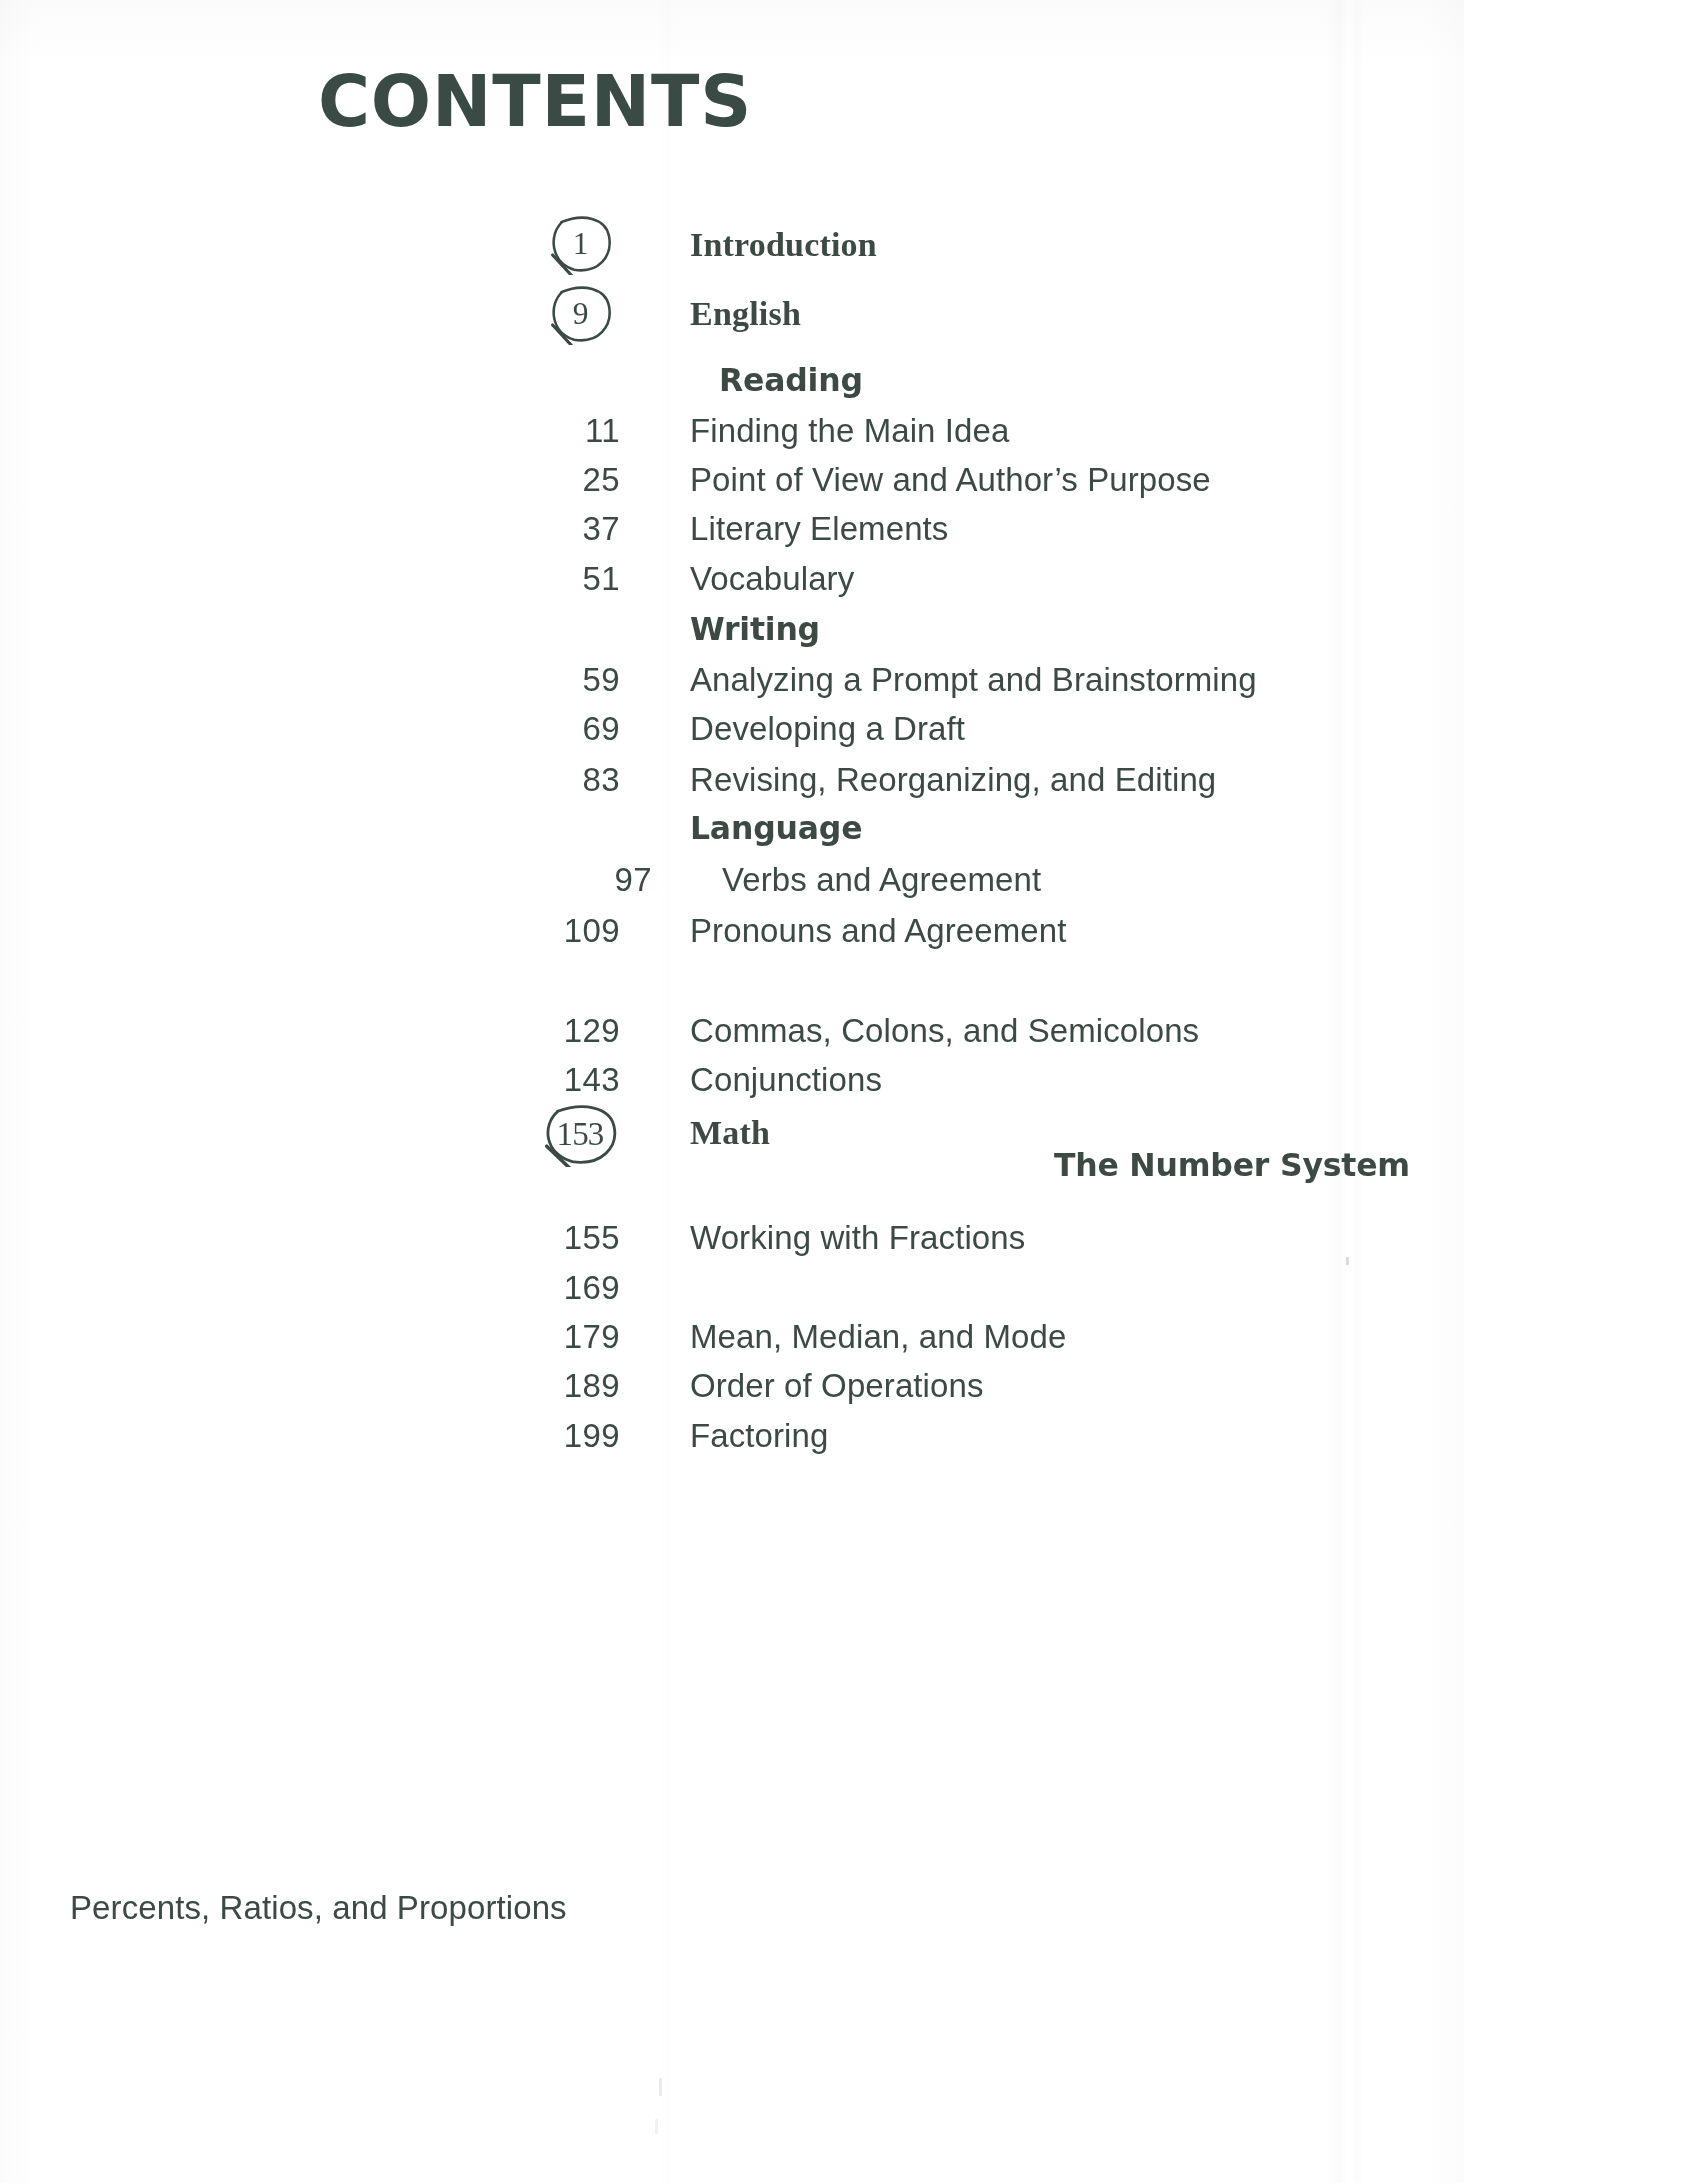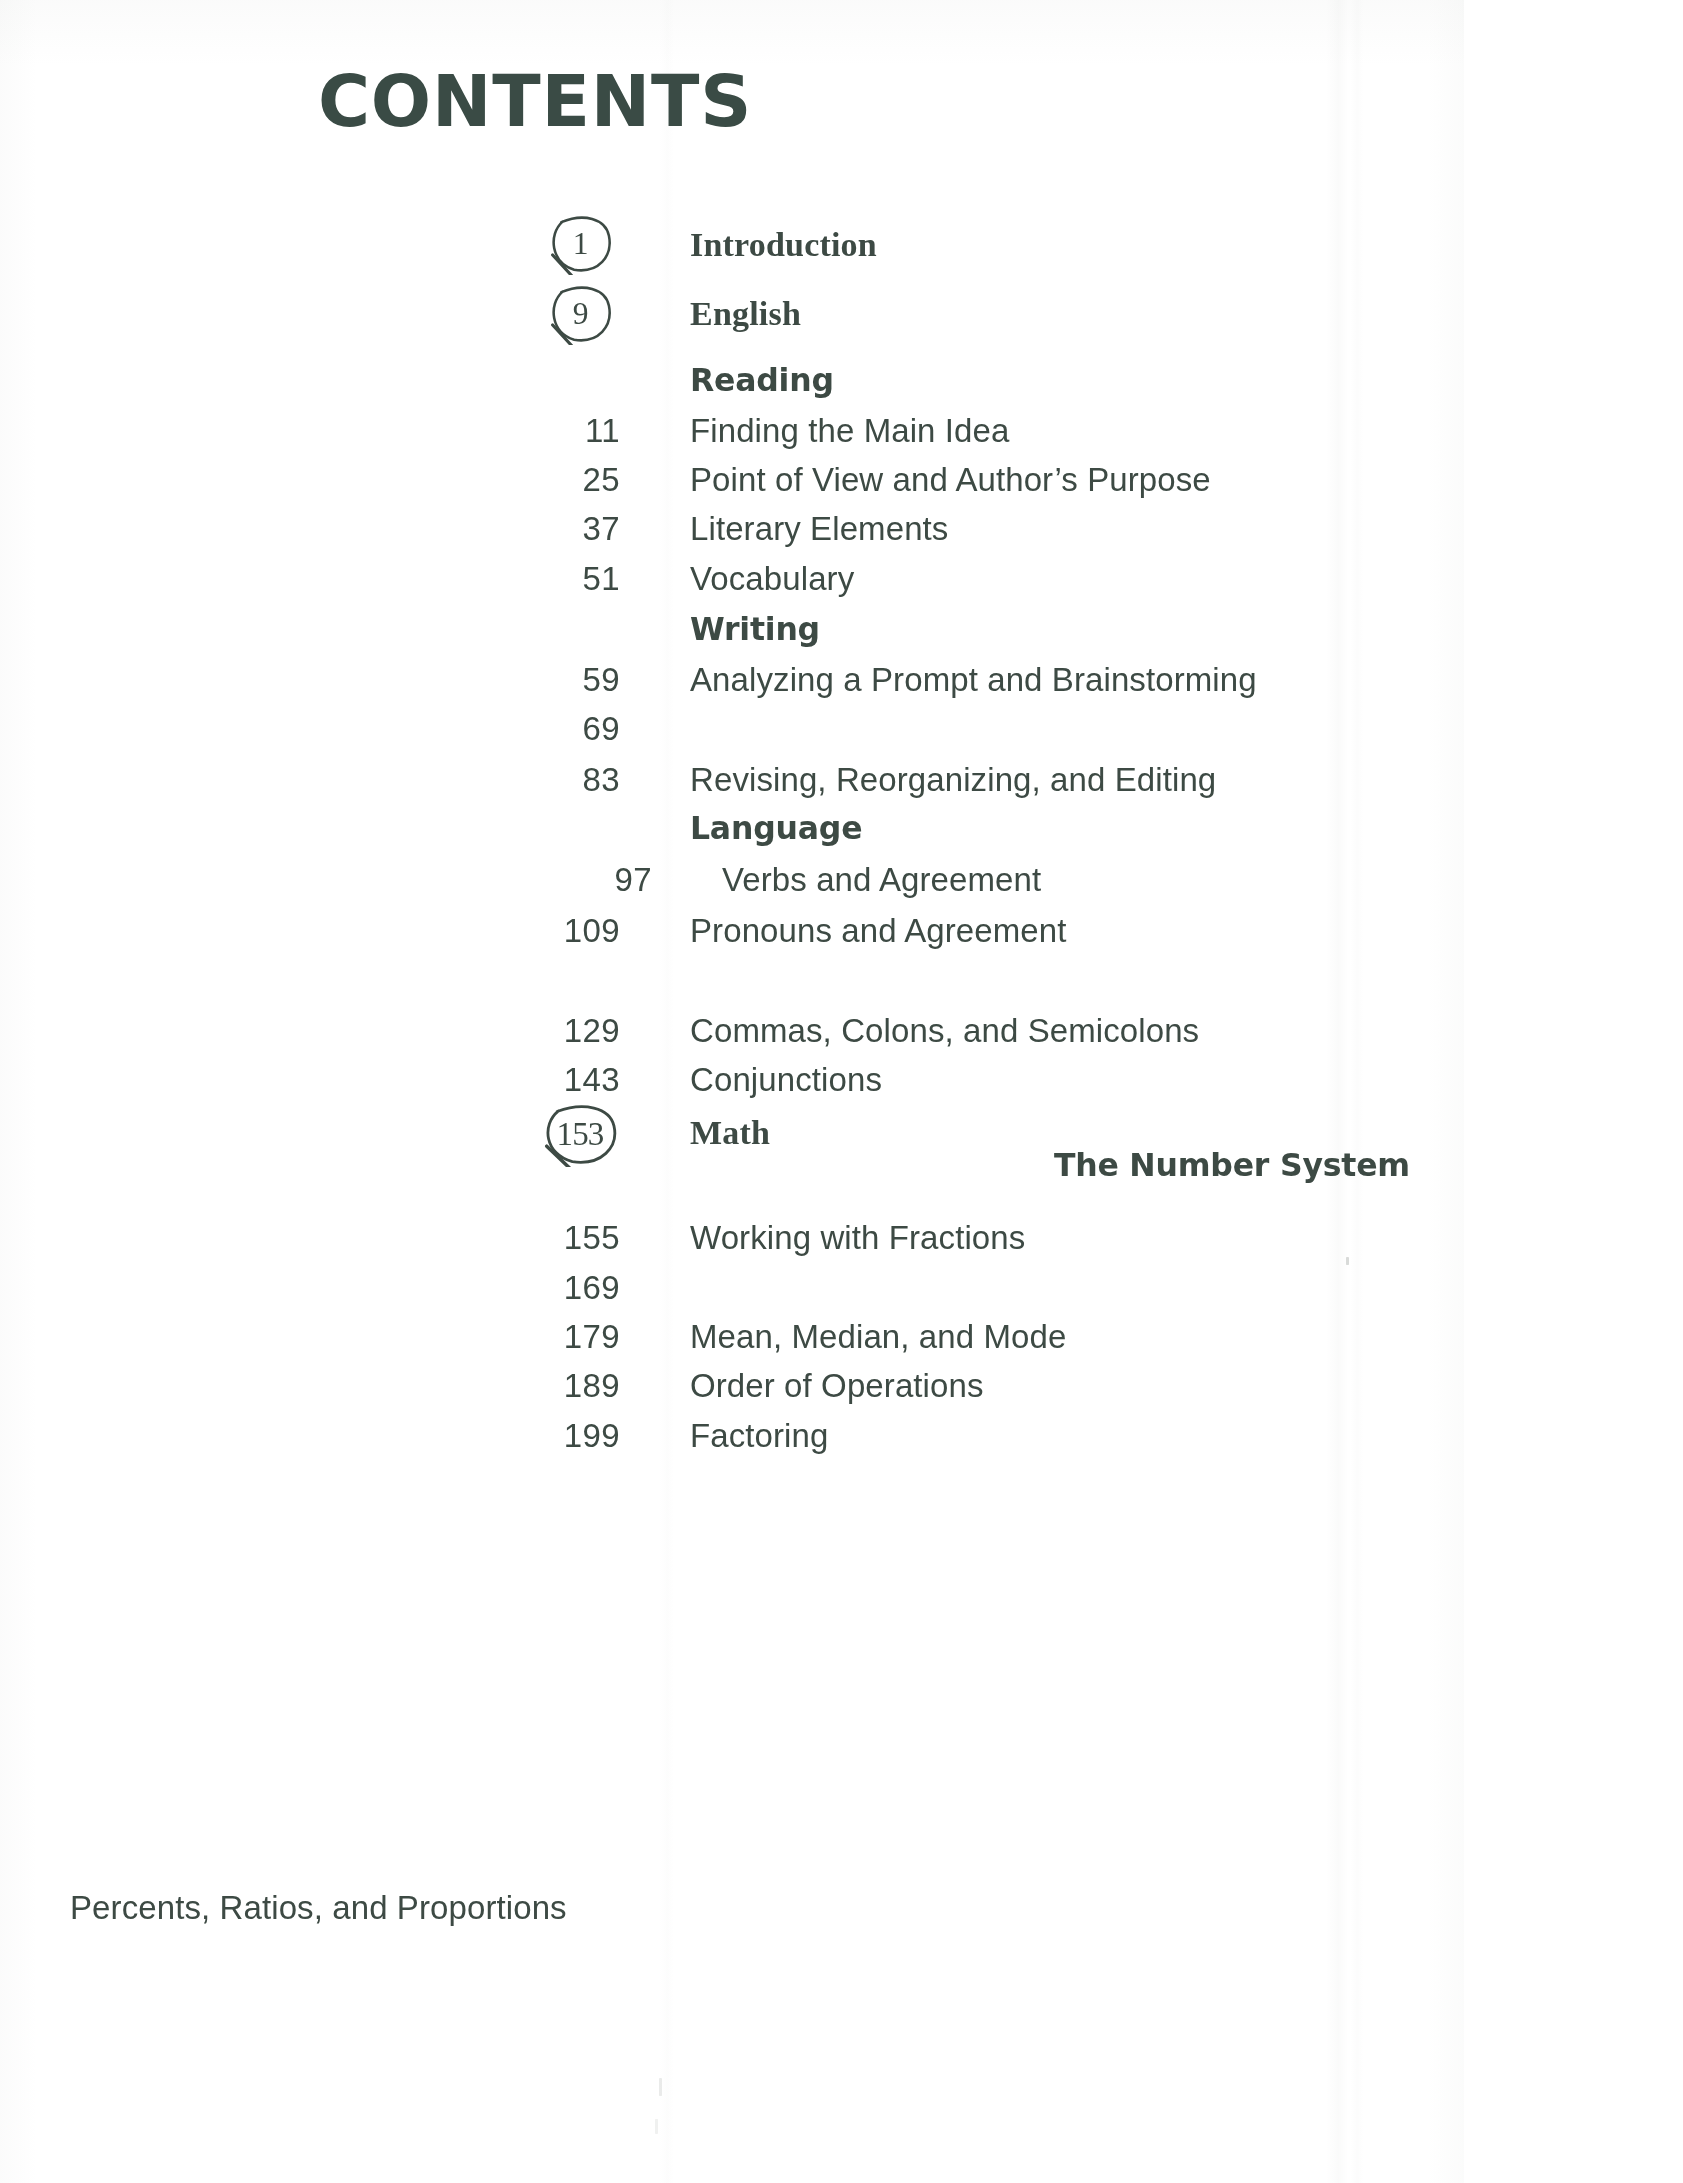--- a/index.html
+++ b/index.html
@@ -182,21 +182,21 @@
         <div class="num-col"></div>
         <div class="label-col">English</div>
       </div>
       <div class="circle-marker" style="left: 548px; top: 282px; width: 65px; height: 63px;">
         <svg width="65" height="63" viewBox="0 0 78 76" style="position: absolute; left: 0px; top: 0px;">
           <path d="M 17.3 11.599999999999998 C -0.20000000000000284 27.439999999999998, 3.299999999999997 61.099999999999994, 31.3 69.68 C 60.7 74.30000000000001, 78.2 53.18, 73.3 28.759999999999998 C 69.1 7.639999999999997, 42.5 1.0399999999999991, 15.899999999999999 12.259999999999998" fill="none" stroke="#3d4a44" stroke-width="3.1" stroke-linecap="round"></path>
           <path d="M 5.399999999999999 51.86 L 28.5 76.94" fill="none" stroke="#3d4a44" stroke-width="3.8" stroke-linecap="round"></path>
         </svg>
         <span class="cnum">9</span>
       </div>
-      <div class="row subsection" style="top: 362px;">
+      <div class="row subsection" style="top: 362px; padding-left: 29px;">
         <div class="num-col"></div>
         <div class="label-col">Reading</div>
       </div>
       <div class="row entry" style="top: 412px;">
         <div class="num-col">11</div>
         <div class="label-col">Finding the Main Idea</div>
       </div>
       <div class="row entry" style="top: 461px;">
         <div class="num-col">25</div>
         <div class="label-col">Point of View and Author’s Purpose</div>
@@ -212,20 +212,21 @@
       <div class="row subsection" style="top: 611px;">
         <div class="num-col"></div>
         <div class="label-col">Writing</div>
       </div>
       <div class="row entry" style="top: 661px;">
         <div class="num-col">59</div>
         <div class="label-col">Analyzing a Prompt and Brainstorming</div>
       </div>
       <div class="row entry" style="top: 710px;">
         <div class="num-col">69</div>
+        <div class="label-col">Developing a Draft</div>
       </div>
       <div class="row entry" style="top: 761px;">
         <div class="num-col">83</div>
         <div class="label-col">Revising, Reorganizing, and Editing</div>
       </div>
       <div class="row subsection" style="top: 810px;">
         <div class="num-col"></div>
         <div class="label-col">Language</div>
       </div>
       <div class="row entry" style="top: 861px; padding-left: 32px;">

